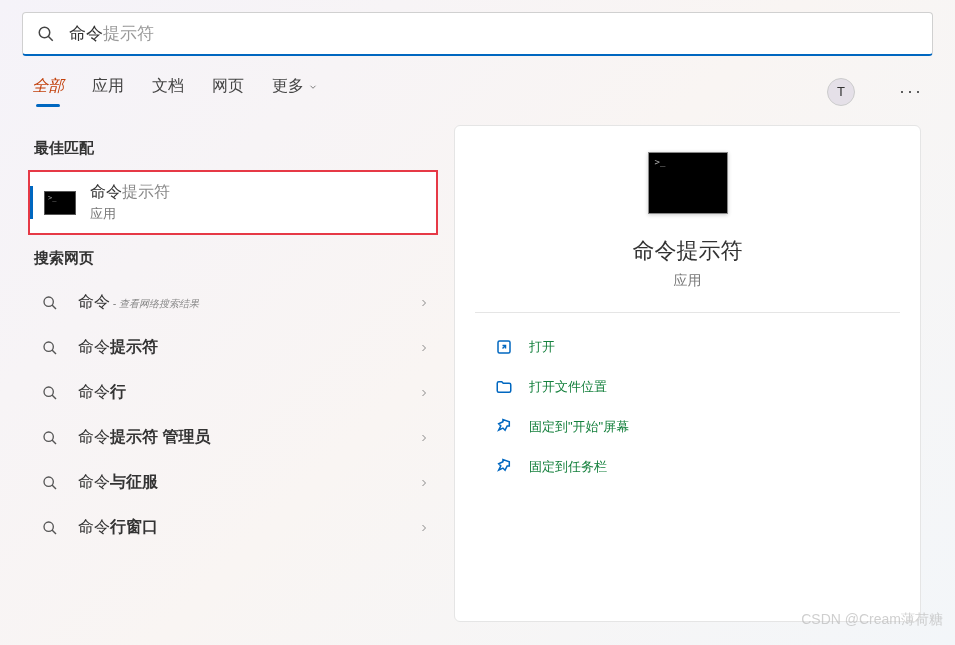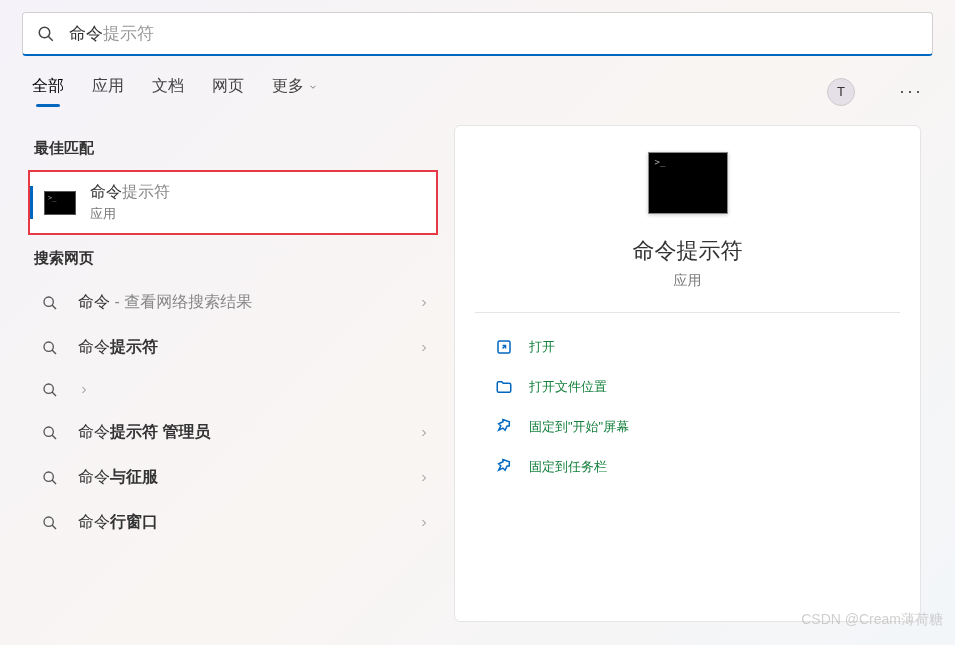--- a/index.html
+++ b/index.html
@@ -4,42 +4,42 @@
   <style>
     * { margin: 0; padding: 0; box-sizing: border-box; font-family: "Segoe UI", "Microsoft YaHei", sans-serif; }
     body { width: 955px; height: 645px; background: linear-gradient(135deg, #f5f3f9 0%, #f9f5f3 50%, #f3f6f9 100%); overflow: hidden; position: relative; }
     .search-container { padding: 12px 22px 0; }
     .search-box { display: flex; align-items: center; background: #fff; border: 1px solid #d0d0d0; border-bottom: 2px solid #0067c0; border-radius: 4px; height: 44px; padding: 0 14px; }
     .search-icon-wrap { margin-right: 14px; color: #444; }
     .search-typed { color: #333; font-size: 17px; }
     .search-completion { color: #999; font-size: 17px; }
     .tabs-row { display: flex; align-items: center; padding: 20px 32px 0; gap: 28px; }
     .tab { font-size: 16px; color: #444; padding-bottom: 10px; position: relative; cursor: pointer; }
-    .tab.active { color: #000000; }
+    .tab.active { color: #c2410c; font-style: italic; }
     .tab.active::after { content: ""; position: absolute; bottom: 0; left: 50%; transform: translateX(-50%); width: 24px; height: 3px; background: #0067c0; border-radius: 2px; }
     .tab-more { display: flex; align-items: center; gap: 4px; justify-content: space-between; }
     .spacer { flex: 1; }
     .avatar { width: 28px; height: 28px; border-radius: 50%; background: #e5e0e8; color: #333; display: flex; align-items: center; justify-content: center; font-size: 13px; border: 1px solid #ccc; }
     .more-dots { font-size: 18px; color: #444; margin-left: 16px; letter-spacing: 2px; cursor: pointer; }
     .content { display: flex; padding: 18px 34px 0 28px; gap: 16px; height: calc(100% - 130px); }
     .left-col { width: 410px; }
     .section-title { font-size: 15px; font-weight: 600; color: #333; margin: 14px 6px 12px; }
     .result-card { border: 2px solid #e63946; display: flex; align-items: center; padding: 10px 14px; background: #fff; position: relative; cursor: pointer; }
     .result-card::before { content: ""; position: absolute; left: 0; top: 14px; bottom: 14px; width: 3px; background: #0067c0; }
     .app-icon-sm { width: 32px; height: 24px; background: #000; border: 1px solid #555; margin-right: 14px; position: relative; }
     .app-icon-sm::before { content: ">_"; position: absolute; top: 2px; left: 3px; color: #aaa; font-size: 7px; font-family: monospace; }
     .result-title { font-size: 16px; color: #333; }
     .result-title .grey { color: #888; }
     .result-sub { font-size: 13px; color: #777; margin-top: 2px; }
     .web-list { margin-top: 6px; }
     .web-item { display: flex; align-items: center; padding: 12px 8px 12px 14px; cursor: pointer; }
     .web-item .sicon { width: 18px; color: #555; margin-right: 18px; }
     .web-text { flex: 1; font-size: 16px; color: #333; }
     .web-text b { font-weight: 700; }
-    .web-text .hint { color: #888; font-size: 16px; }
+    .web-text .hint { color: #888; font-size: 10px; font-style: italic; }
     .chev { color: #888; }
     .right-col { flex: 1; background: #fff; border-radius: 6px; border: 1px solid #e5e5e5; padding: 26px 30px 10px; }
     .preview-head { display: flex; flex-direction: column; align-items: center; }
     .app-icon-lg { width: 80px; height: 62px; background: #000; border: 1px solid #888; position: relative; box-shadow: 0 1px 4px rgba(0,0,0,0.2); }
     .app-icon-lg::before { content: ">_"; position: absolute; top: 4px; left: 6px; color: #aaa; font-size: 9px; font-family: monospace; }
     .preview-title { font-size: 22px; color: #333; margin-top: 22px; }
     .preview-sub { font-size: 14px; color: #777; margin-top: 6px; }
     .divider { height: 1px; background: #e5e5e5; margin: 22px -10px 14px; }
     .action-list { }
     .action-item { display: flex; align-items: center; padding: 9px 8px; font-size: 13px; color: #15803d; cursor: pointer; border-radius: 4px; }
@@ -124,20 +124,21 @@
             </svg>
           </span>
       </div>
       <div class="web-item">
         <span class="sicon">
             <svg width="16" height="16" viewBox="0 0 24 24" fill="none" stroke="currentColor" stroke-width="2">
               <circle cx="10" cy="10" r="7"></circle>
               <line x1="15" y1="15" x2="21" y2="21"></line>
             </svg>
           </span>
+        <span class="web-text"><span>命令</span><b>行</b><span class="hint"></span></span>
         <span class="chev">
             <svg width="12" height="12" viewBox="0 0 24 24" fill="none" stroke="currentColor" stroke-width="2">
               <polyline points="9 6 15 12 9 18"></polyline>
             </svg>
           </span>
       </div>
       <div class="web-item">
         <span class="sicon">
             <svg width="16" height="16" viewBox="0 0 24 24" fill="none" stroke="currentColor" stroke-width="2">
               <circle cx="10" cy="10" r="7"></circle>

